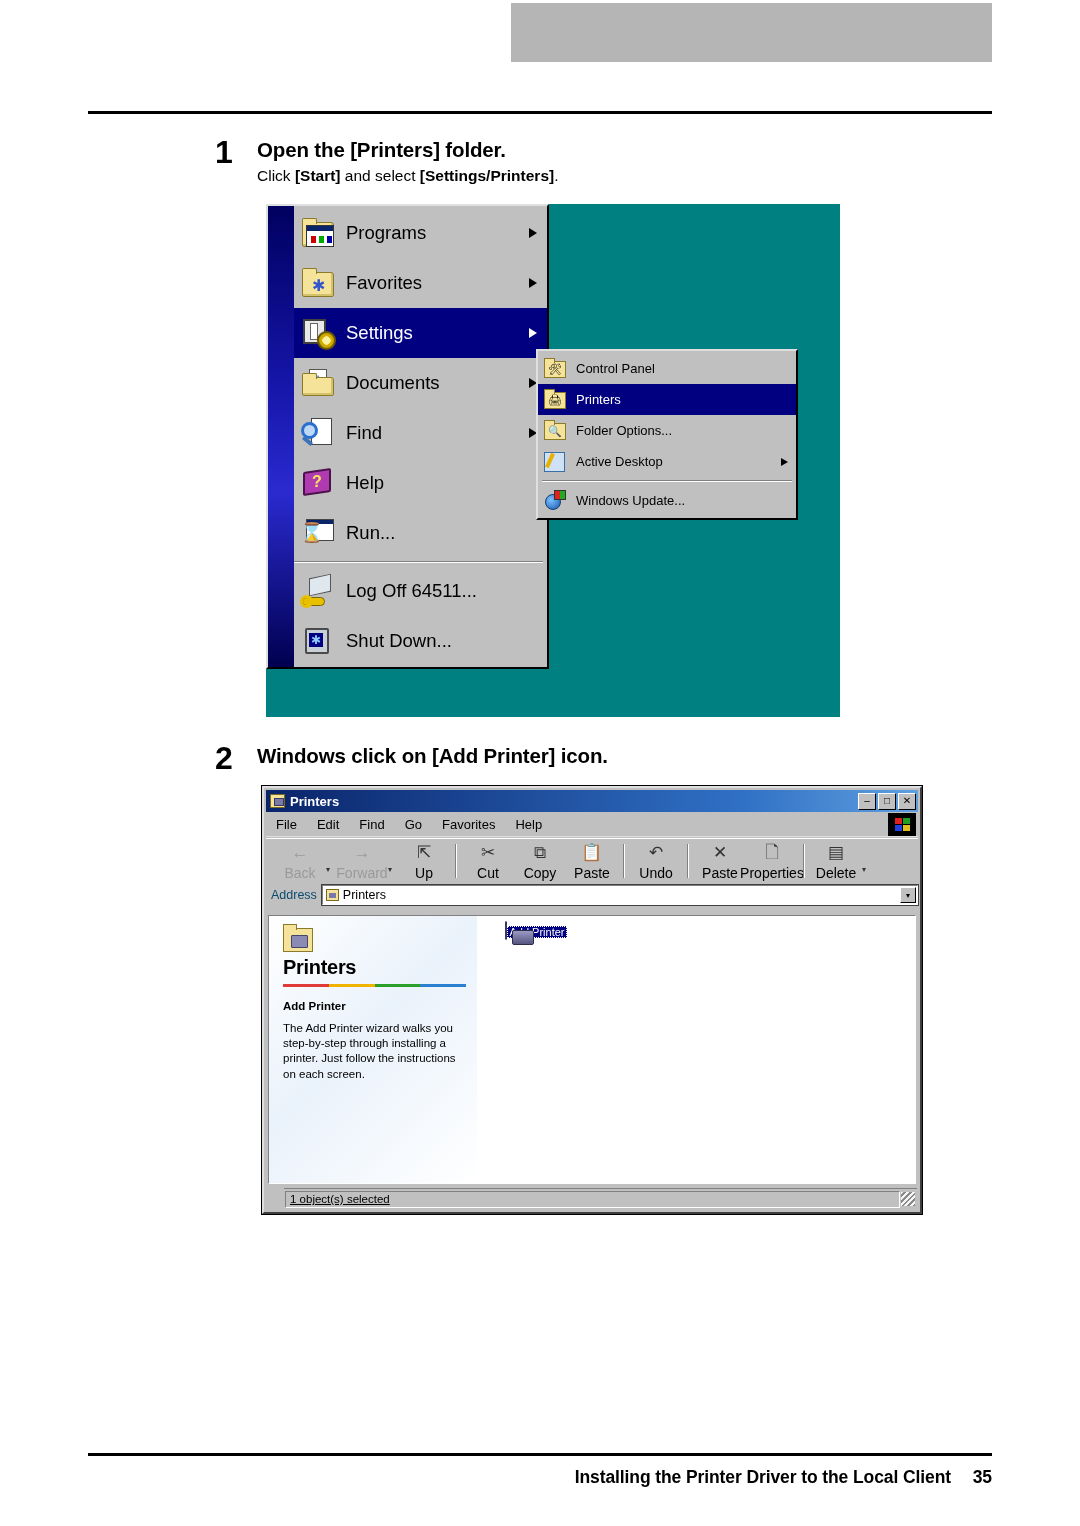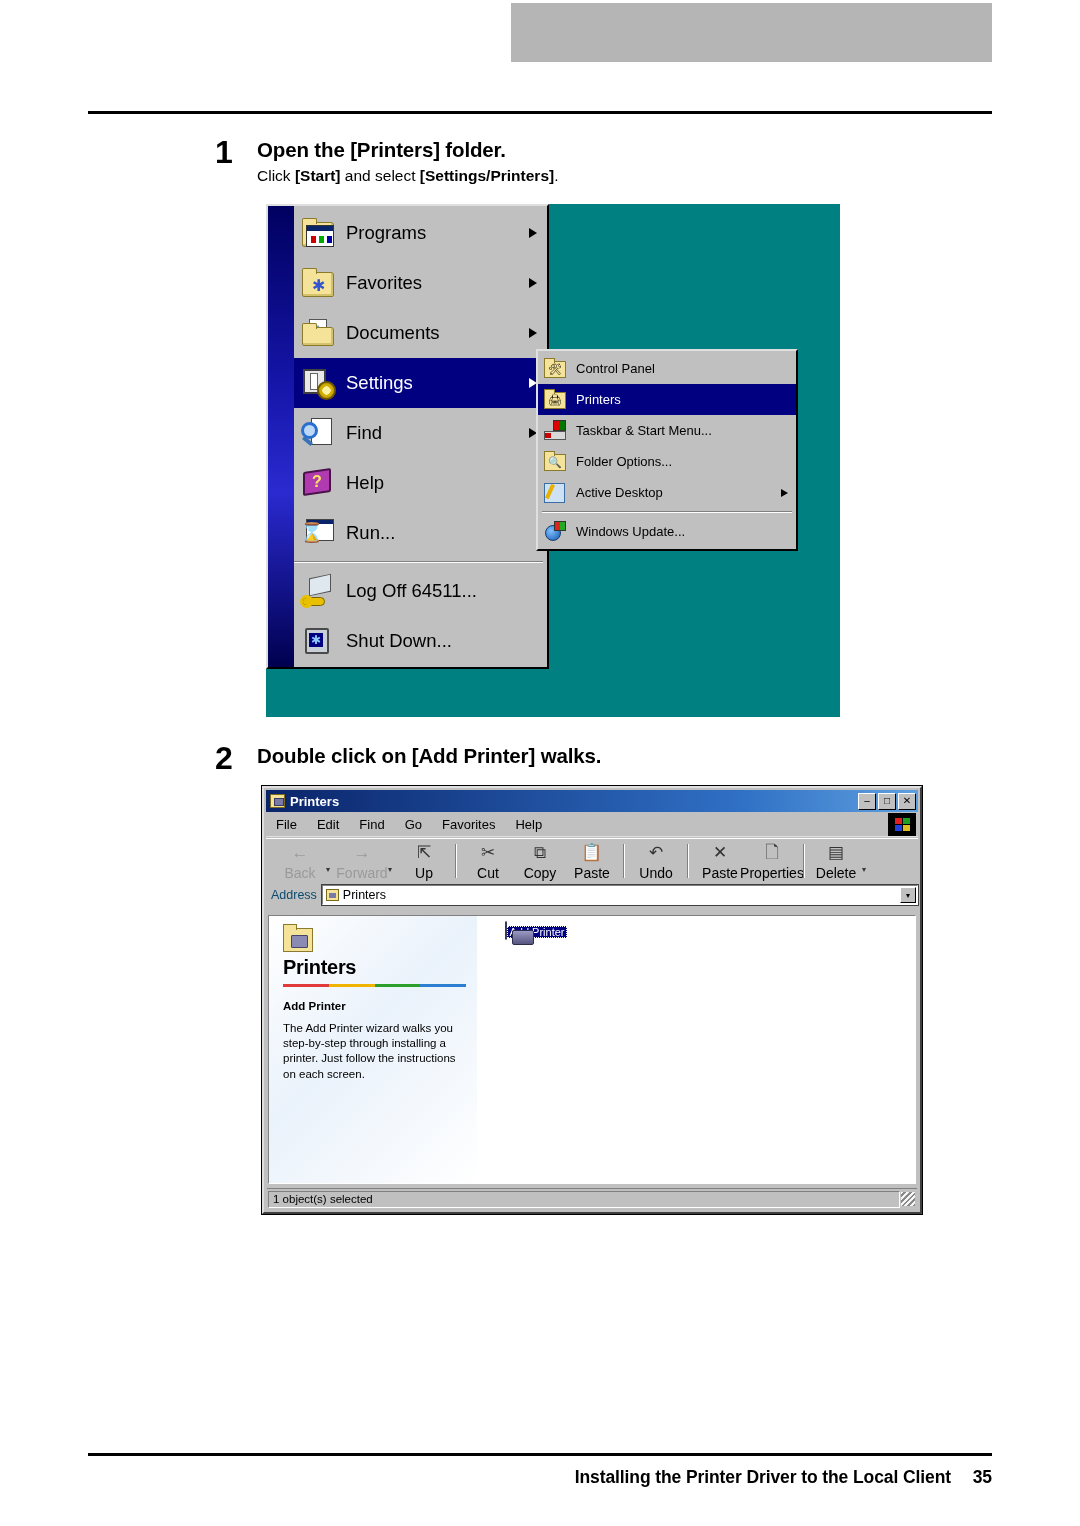--- a/index.html
+++ b/index.html
@@ -301,22 +301,22 @@
   .fileicon{position:absolute;left:22px;top:6px;width:74px;text-align:center;}
   .fileicon .gx{width:33px;height:30px;margin:0 auto 3px auto;position:relative;
     background:linear-gradient(160deg,#b3b3d6,#6f6f9e);border:1px solid #3a3a60;border-radius:2px;}
   .fileicon .gx:after{content:"";position:absolute;left:6px;top:8px;width:20px;height:13px;border-radius:2px;
     background:linear-gradient(180deg,#9a9ac4,#55557f);border:1px solid #2c2c4c;}
   .fileicon .gx:before{content:"";position:absolute;left:11px;top:19px;width:11px;height:3px;background:#d9d9ea;}
   .fileicon .fl{display:inline-block;background:#000080;color:#fff;font-size:11px;padding:0 2px;
     outline:1px dotted #ffffff; outline-offset:-1px;}
 
   .statusbar{
-    position:absolute;left:3px;right:3px;bottom:3px;height:21px;background:#c0c0c0;
-    border-top:1px solid #808080;display:flex;align-items:center;
+    position:absolute;left:20px;right:3px;bottom:3px;height:21px;background:#c0c0c0;
+    border-top:1px solid #808080;display:flex;align-items:center;text-decoration:underline;
   }
   .statusbar .sfield{
     flex:1;height:17px;margin:1px;border-top:1px solid #808080;border-left:1px solid #808080;
     border-right:1px solid #fff;border-bottom:1px solid #fff;display:flex;align-items:center;padding-left:4px;
   }
   .statusbar .stxt{font-size:11.5px;color:#000;}
   .grip{width:14px;height:14px;margin-right:2px;
     background:repeating-linear-gradient(135deg,#fff 0 2px,#808080 2px 4px);opacity:.85;}
 </style>
 </head>
@@ -356,40 +356,40 @@
 
       <div class="mi">
         <span class="ico ic-fav">
           <span class="fld"></span>
             <span class="star">✱</span>
         </span>
         <span class="lbl">Favorites</span>
         <span class="arrow"></span>
       </div>
 
-      <div class="mi">
-        <span class="ico ic-doc">
-          <span class="pg"></span>
-            <span class="fld" style="top:12px;height:19px;"></span>
-        </span>
-        <span class="lbl">Documents</span>
-        <span class="arrow"></span>
-      </div>
-
       <div class="mi sel">
         <span class="ico ic-settings">
           <span class="sq"></span>
             <span class="bar"></span>
             <span class="gear"></span>
         </span>
         <span class="lbl">Settings</span>
         <span class="arrow"></span>
       </div>
 
       <div class="mi">
+        <span class="ico ic-doc">
+          <span class="pg"></span>
+            <span class="fld" style="top:12px;height:19px;"></span>
+        </span>
+        <span class="lbl">Documents</span>
+        <span class="arrow"></span>
+      </div>
+
+      <div class="mi">
         <span class="ico ic-find">
           <span class="page"></span>
             <span class="mag"></span>
             <span class="hdl"></span>
         </span>
         <span class="lbl">Find</span>
         <span class="arrow"></span>
       </div>
 
       <div class="mi">
@@ -442,28 +442,20 @@
       <span class="lbl">Control Panel</span>
     </div>
     <div class="smi sel">
       <span class="ico">
           <span class="sfld"></span>
           <span class="sg">🖨</span>
         </span>
       <span class="lbl">Printers</span>
     </div>
     <div class="smi">
-      <span class="ico ic-tsk">
-          <span class="bar"></span>
-          <span class="st"></span>
-          <span class="flag"></span>
-        </span>
-      <span class="lbl">Taskbar &amp; Start Menu...</span>
-    </div>
-    <div class="smi">
       <span class="ico">
           <span class="sfld"></span>
           <span class="sg">🔍</span>
         </span>
       <span class="lbl">Folder Options...</span>
     </div>
     <div class="smi">
       <span class="ico ic-actd">
           <span class="pad"></span>
           <span class="brush"></span>
@@ -478,21 +470,21 @@
           <span class="flag"></span>
         </span>
       <span class="lbl">Windows Update...</span>
     </div>
   </div>
 
 </div>
 
 <div class="step" id="step2">
   <div class="step-num">2</div>
-  <div class="step-title">Double click on [Add Printer] walks.</div>
+  <div class="step-title">Windows click on [Add Printer] icon.</div>
 </div>
 
 <div class="fig2">
 
   <div class="titlebar">
     <span class="tico"></span>
     <span class="ttl">Printers</span>
     <span class="wbtns">
       <span class="wbtn">–</span>
       <span class="wbtn">□</span>

